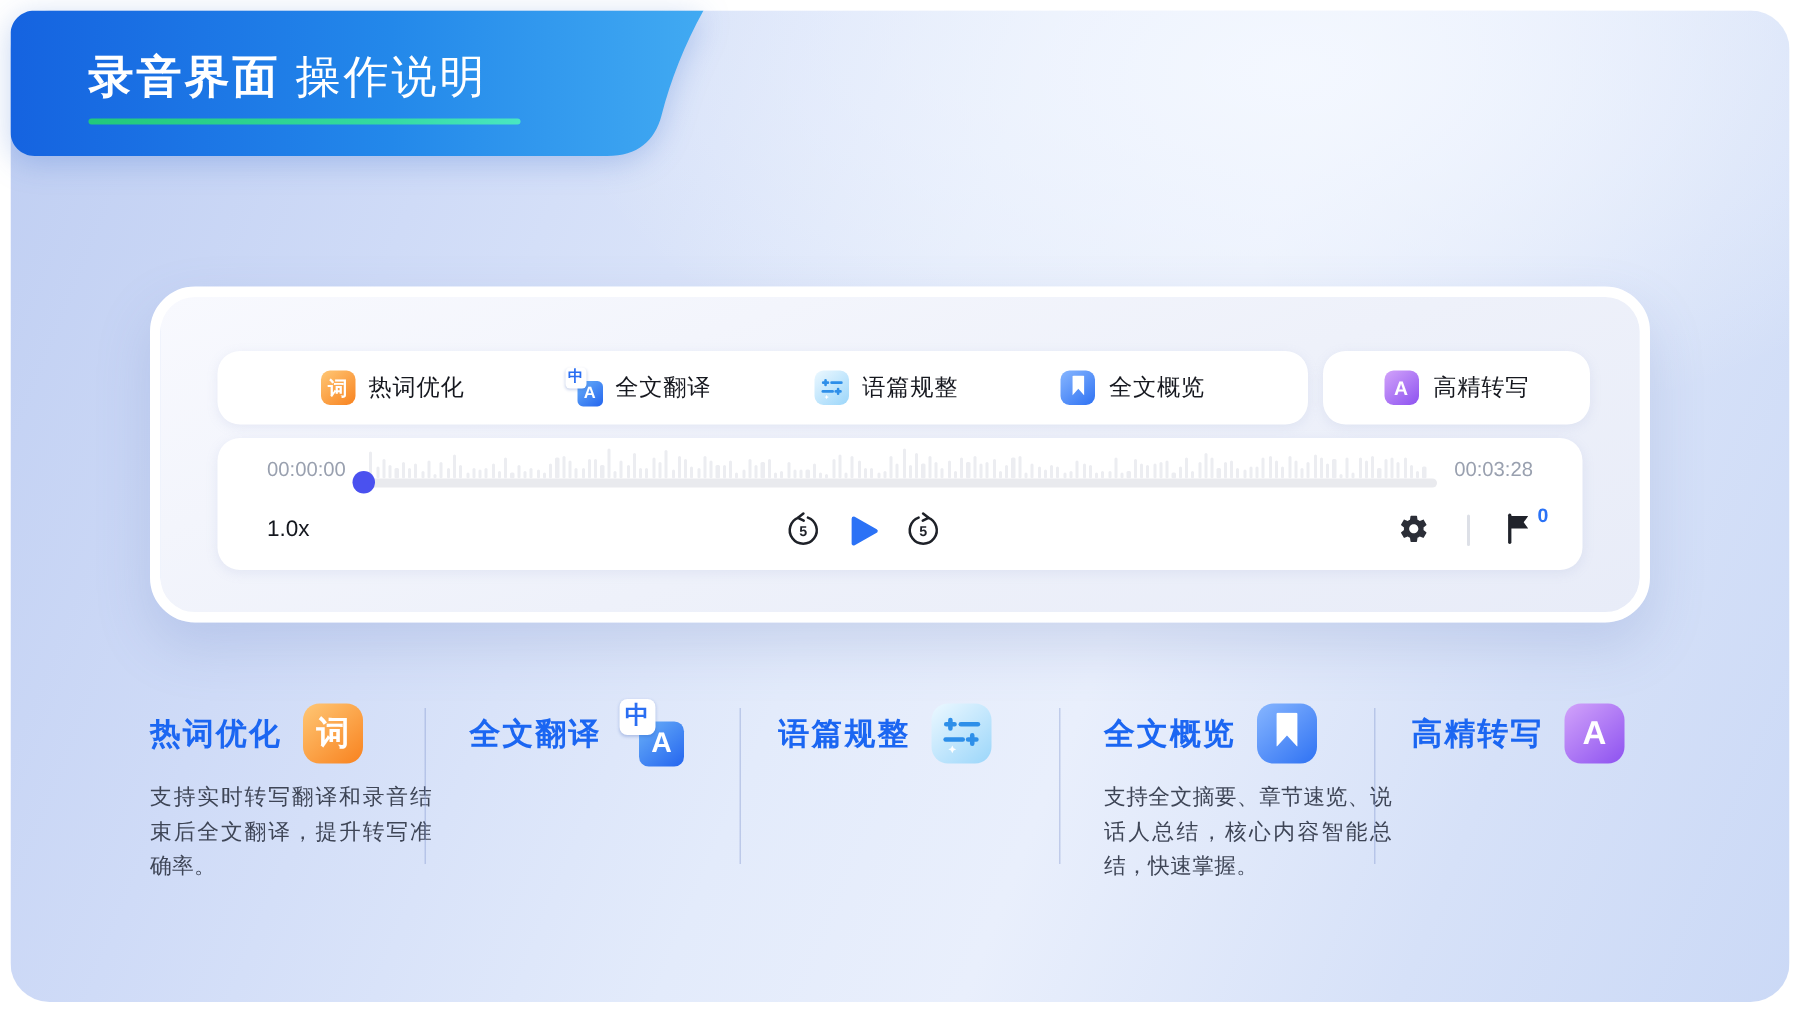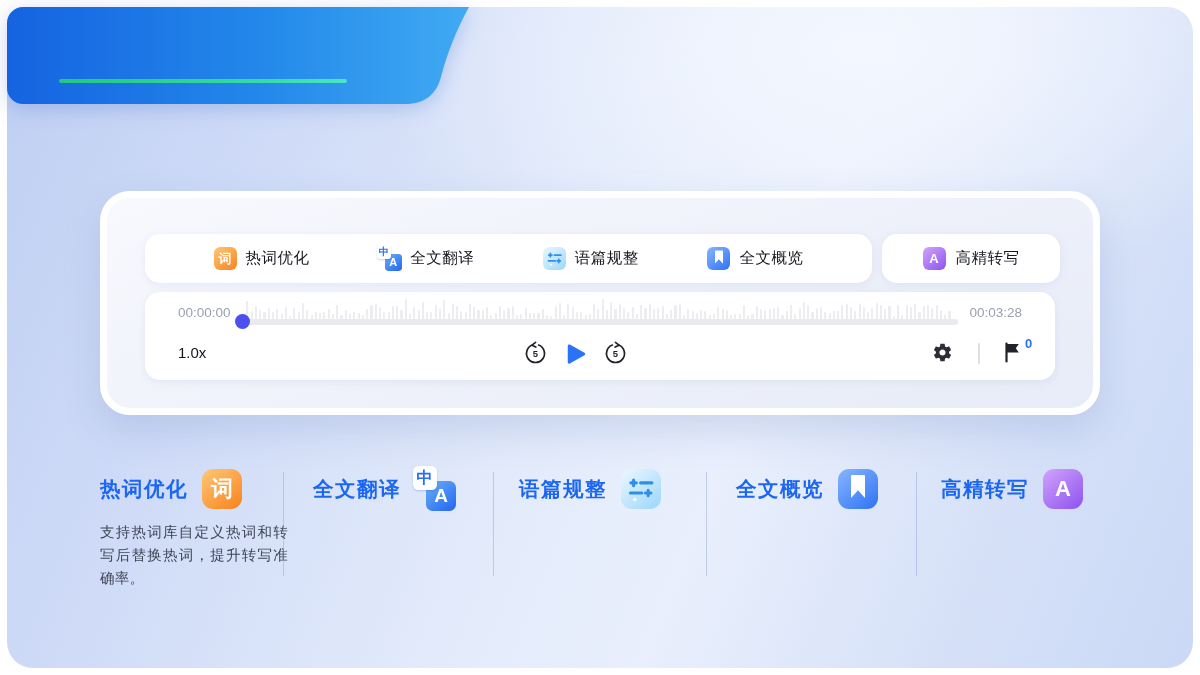--- a/index.html
+++ b/index.html
@@ -88,20 +88,23 @@
     <svg width="470" height="97" viewBox="0 0 470 97">
       <defs>
         <linearGradient id="bgrad" x1="0" y1="0" x2="1" y2="0">
           <stop offset="0" stop-color="#1563e0"></stop>
           <stop offset="0.55" stop-color="#2388ea"></stop>
           <stop offset="1" stop-color="#41aaf2"></stop>
         </linearGradient>
       </defs>
       <path d="M462 0 H16 C7.2 0 0 7.2 0 16 V81 C0 89.8 7.2 97 16 97 H398 C418 97 429.5 87 434 70 C440 46.5 449.5 22.5 462 0 Z" fill="url(#bgrad)"></path>
     </svg>
+    <div class="txt">
+      <b>录音界面</b><span>操作说明</span>
+    </div>
     <div class="underline"></div>
   </div>
 
   <div class="card"></div>
 
   <div class="pill tabs">
     <div class="tab">
       <span class="chip sm hotword">
           <span class="flap"></span>
           <span>词</span>
@@ -362,21 +365,21 @@
   </div>
 
   <div class="feat f1">
     <div class="head">
       <h3>热词优化</h3>
       <span class="chip lg hotword">
           <span class="flap"></span>
           <span>词</span>
         </span>
     </div>
-    <p>支持热词库自定义热词和转写后替换热词，提升转写准确率。</p>
+    <p>支持实时转写翻译和录音结束后全文翻译，提升转写准确率。</p>
   </div>
   <div class="divider d1"></div>
 
   <div class="feat f2">
     <div class="head">
       <h3>全文翻译</h3>
       <span class="chip lg translate">
         <span class="tr-zh">中</span>
         <span class="tr-en">A</span>
       </span>
@@ -403,20 +406,21 @@
   <div class="divider d3"></div>
 
   <div class="feat f4">
     <div class="head">
       <h3>全文概览</h3>
       <span class="chip lg overview">
           <span class="flap"></span>
           <span class="bm"></span>
         </span>
     </div>
+    <p>支持全文摘要、章节速览、说话人总结，核心内容智能总结，快速掌握。</p>
   </div>
   <div class="divider d4"></div>
 
   <div class="feat f5">
     <div class="head">
       <h3>高精转写</h3>
       <span class="chip lg transcribe">
           <span class="flap"></span>
           <span>A</span>
         </span>

